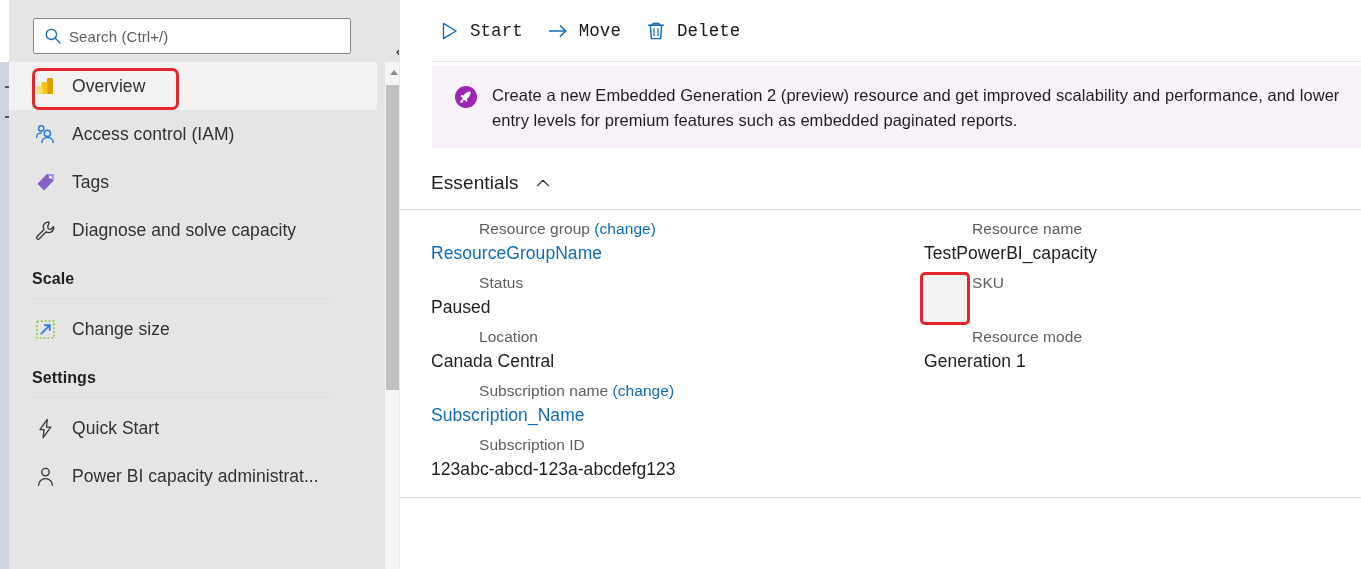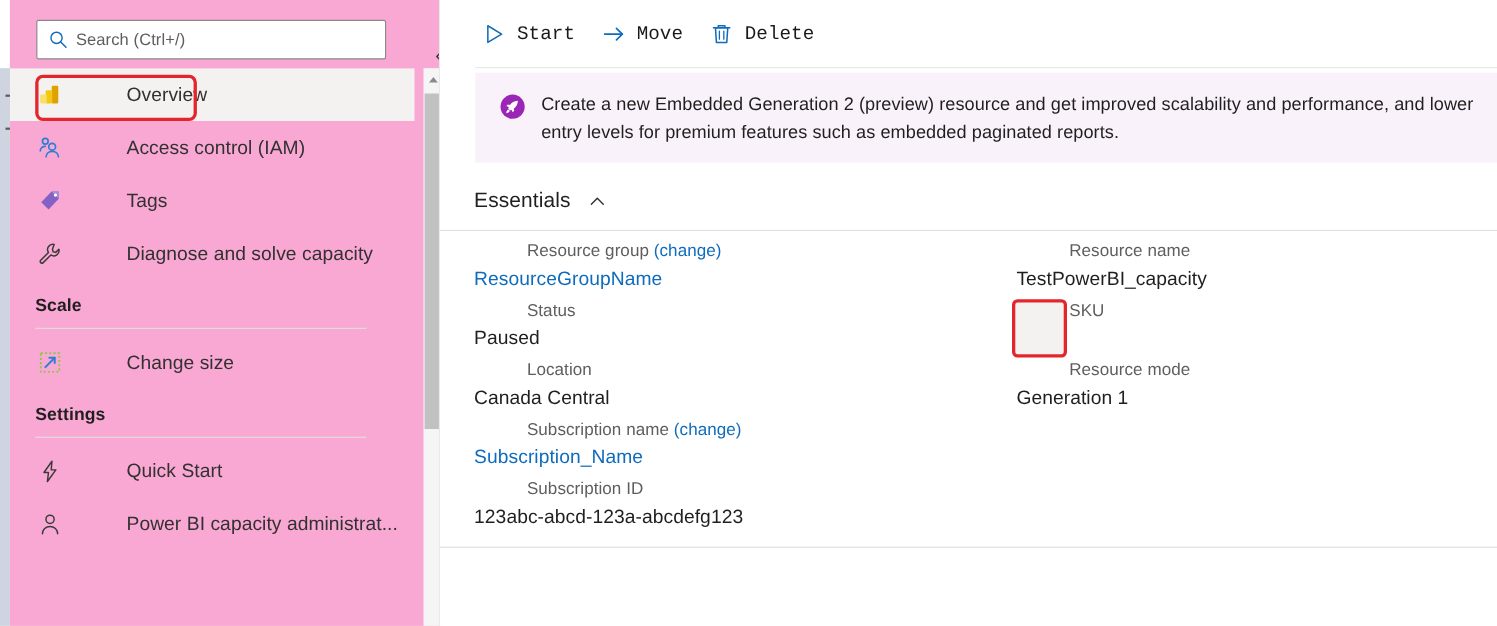--- a/index.html
+++ b/index.html
@@ -30,21 +30,21 @@
   .edge-tick {
     position: absolute; left: 5px;
     width: 5px; height: 2px;
     background: #5a5a5a;
   }
 
   
   .nav-panel {
     position: absolute; left: 9px; top: 0;
     width: 391px; height: 569px;
-    background: #f9a8d4;
+    background: #e5e5e5;
   }
   .search-row {
     position: absolute; left: 24px; top: 18px;
     width: 350px; height: 36px;
   }
   .search-box {
     position: absolute; left: 0; top: 0;
     width: 318px; height: 36px;
     border: 1px solid #8a8886;
     border-radius: 2px;
@@ -70,21 +70,20 @@
     position: absolute; left: 0; top: 62px;
     width: 368px; height: 507px;
     overflow: hidden;
   }
   .nav-item {
     position: relative;
     height: 48px;
     display: flex; align-items: center;
     padding-left: 23px;
     cursor: pointer;
-    gap: 43px;
   }
   .nav-item.selected { background: #f3f2f1; }
   .nav-icon {
     width: 26px; height: 26px;
     flex: 0 0 auto;
     display: flex; align-items: center; justify-content: center;
     margin-right: 14px;
   }
   .nav-label {
     font-size: 17.5px; color: #323130;

